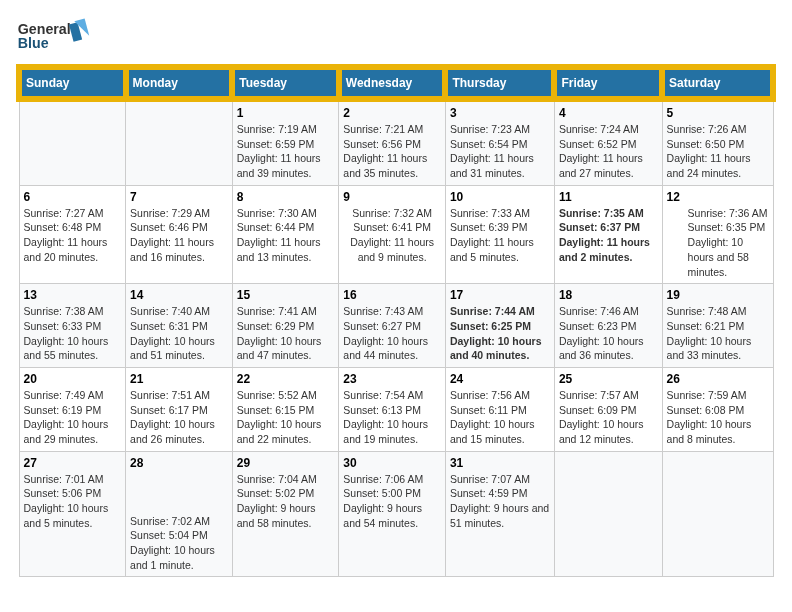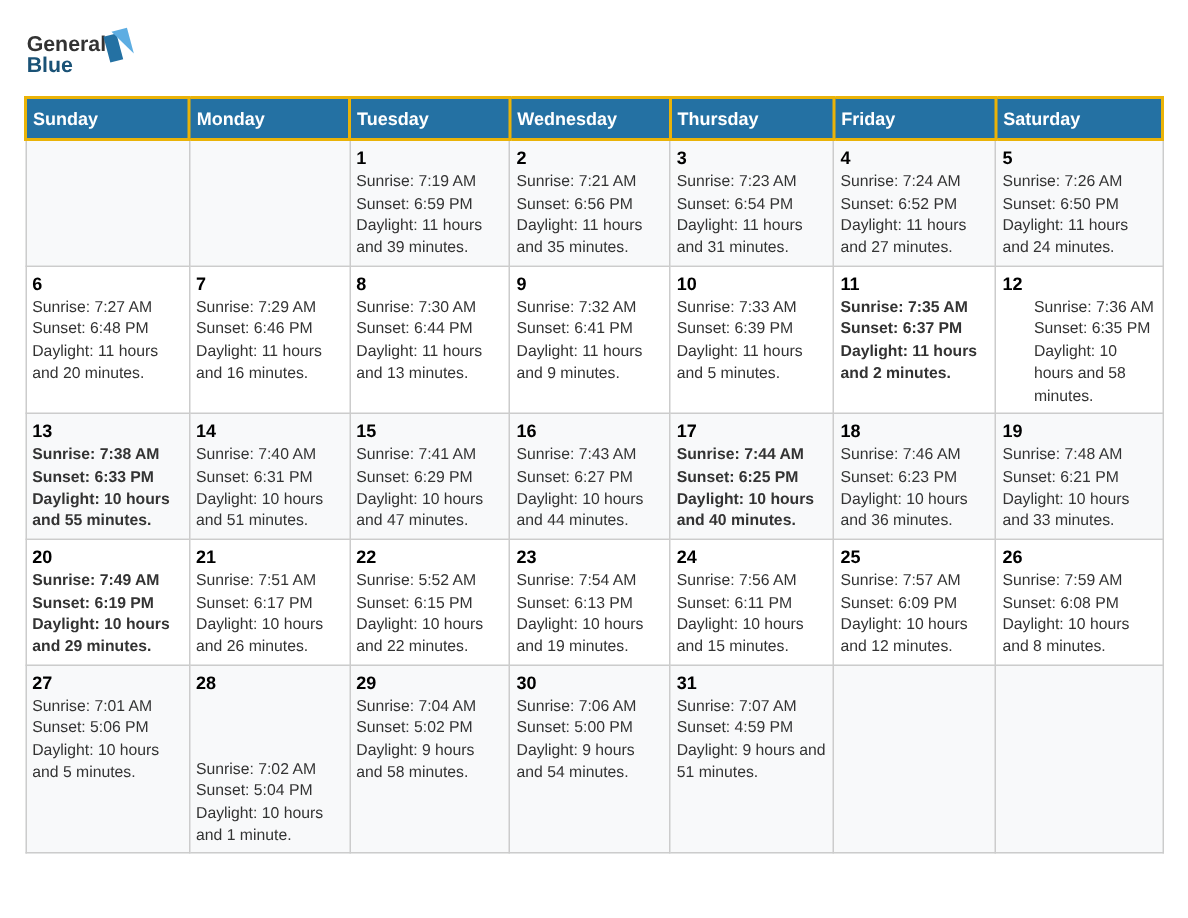--- a/index.html
+++ b/index.html
@@ -43,21 +43,21 @@
       border-collapse: collapse;
       font-size: 11px;
     }
     thead tr th {
       background-color: #2471a3;
       color: #fff;
       padding: 6px 4px;
       text-align: left;
       font-size: 12px;
       font-weight: bold;
-      border: 2px solid #eab308;
+      border: 6px solid #eab308;
     }
     tbody tr td {
       border: 1px solid #ccc;
       padding: 4px 4px;
       vertical-align: top;
       min-width: 90px;
       background: #fff;
     }
     tbody tr:nth-child(odd) td {
       background: #f8f9fa;
@@ -159,21 +159,21 @@
 Daylight: 11 hours and 16 minutes.</div>
         </td>
         <td>
           <span class="day-number">8</span>
           <div class="day-info" style="white-space: pre-line;">Sunrise: 7:30 AM
 Sunset: 6:44 PM
 Daylight: 11 hours and 13 minutes.</div>
         </td>
         <td>
           <span class="day-number">9</span>
-          <div class="day-info" style="white-space: pre-line;">Sunrise: 7:32 AM
+          <div class="day-info" style="white-space: pre-line; text-align: center;">Sunrise: 7:32 AM
 Sunset: 6:41 PM
 Daylight: 11 hours and 9 minutes.</div>
         </td>
         <td>
           <span class="day-number">10</span>
           <div class="day-info" style="white-space: pre-line;">Sunrise: 7:33 AM
 Sunset: 6:39 PM
 Daylight: 11 hours and 5 minutes.</div>
         </td>
         <td>
@@ -185,21 +185,21 @@
         <td>
           <span class="day-number">12</span>
           <div class="day-info" style="white-space: pre-line; margin-left: 21px;">Sunrise: 7:36 AM
 Sunset: 6:35 PM
 Daylight: 10 hours and 58 minutes.</div>
         </td>
       </tr>
       <tr>
         <td>
           <span class="day-number">13</span>
-          <div class="day-info" style="white-space: pre-line; font-weight: bold;">Sunrise: 7:38 AM
+          <div class="day-info" style="white-space: pre-line;">Sunrise: 7:38 AM
 Sunset: 6:33 PM
 Daylight: 10 hours and 55 minutes.</div>
         </td>
         <td>
           <span class="day-number">14</span>
           <div class="day-info" style="white-space: pre-line;">Sunrise: 7:40 AM
 Sunset: 6:31 PM
 Daylight: 10 hours and 51 minutes.</div>
         </td>
         <td>
@@ -229,21 +229,21 @@
         <td>
           <span class="day-number">19</span>
           <div class="day-info" style="white-space: pre-line;">Sunrise: 7:48 AM
 Sunset: 6:21 PM
 Daylight: 10 hours and 33 minutes.</div>
         </td>
       </tr>
       <tr>
         <td>
           <span class="day-number">20</span>
-          <div class="day-info" style="white-space: pre-line; font-weight: bold;">Sunrise: 7:49 AM
+          <div class="day-info" style="white-space: pre-line;">Sunrise: 7:49 AM
 Sunset: 6:19 PM
 Daylight: 10 hours and 29 minutes.</div>
         </td>
         <td>
           <span class="day-number">21</span>
           <div class="day-info" style="white-space: pre-line;">Sunrise: 7:51 AM
 Sunset: 6:17 PM
 Daylight: 10 hours and 26 minutes.</div>
         </td>
         <td>

